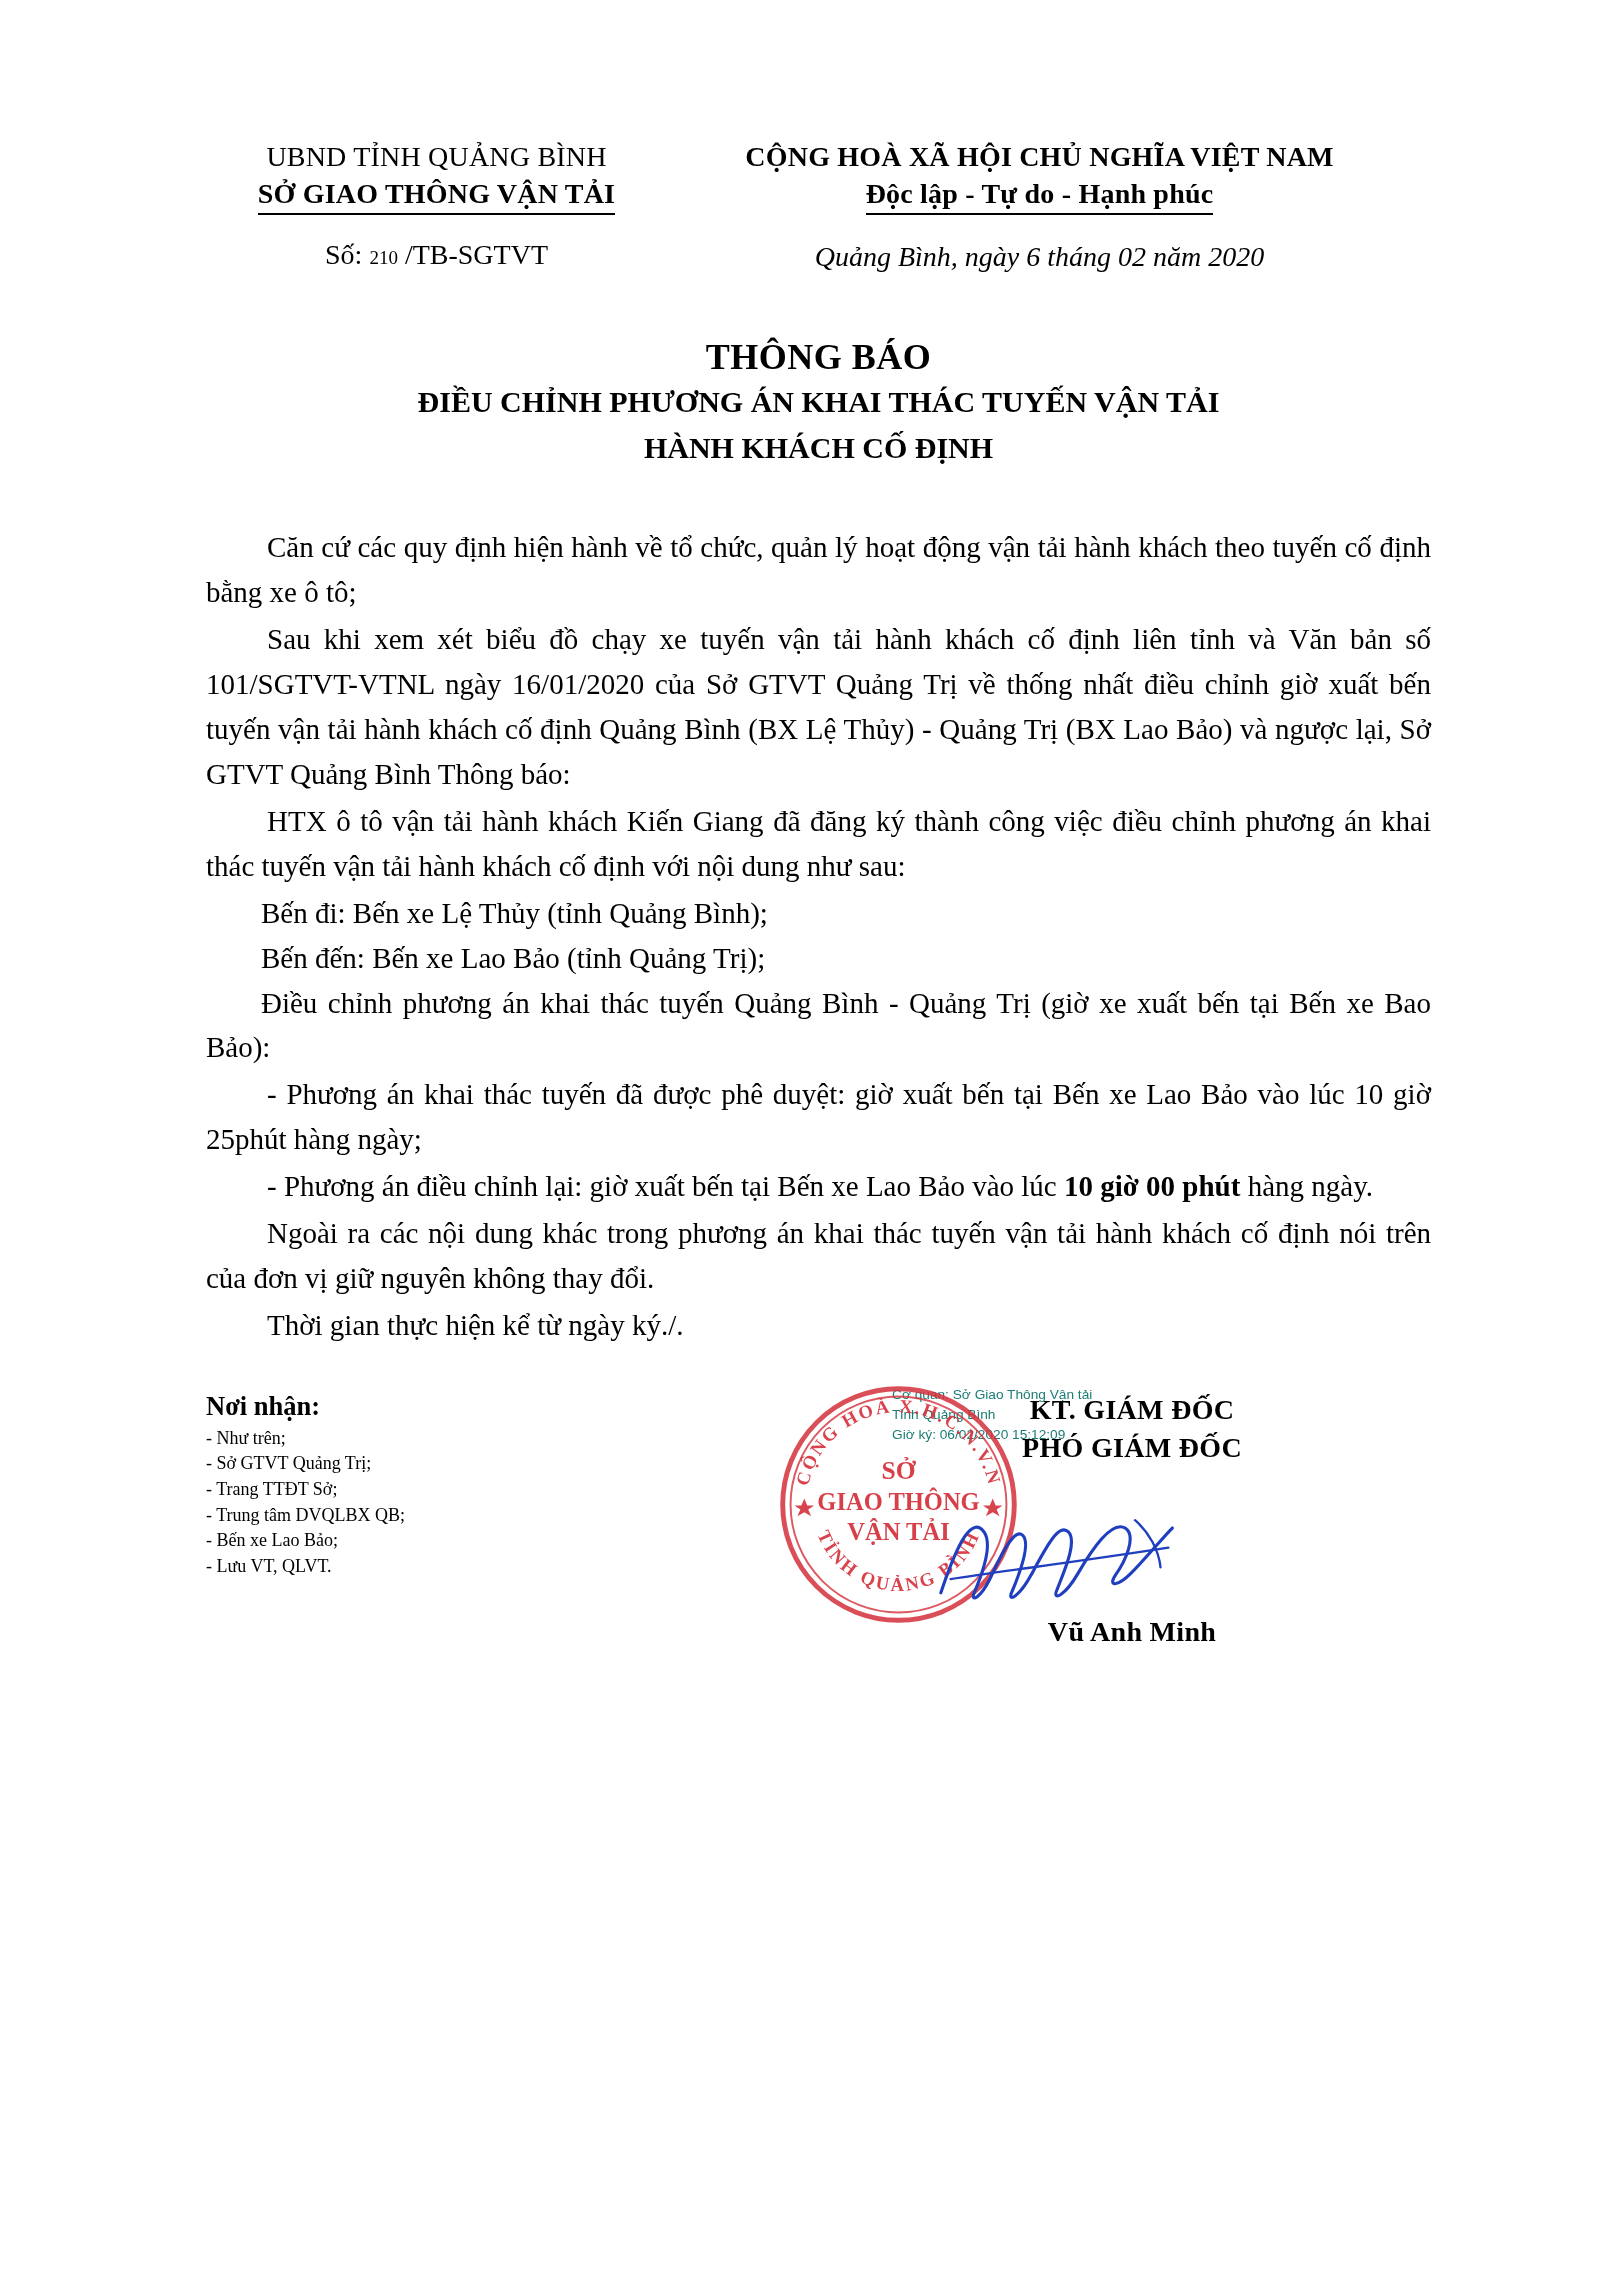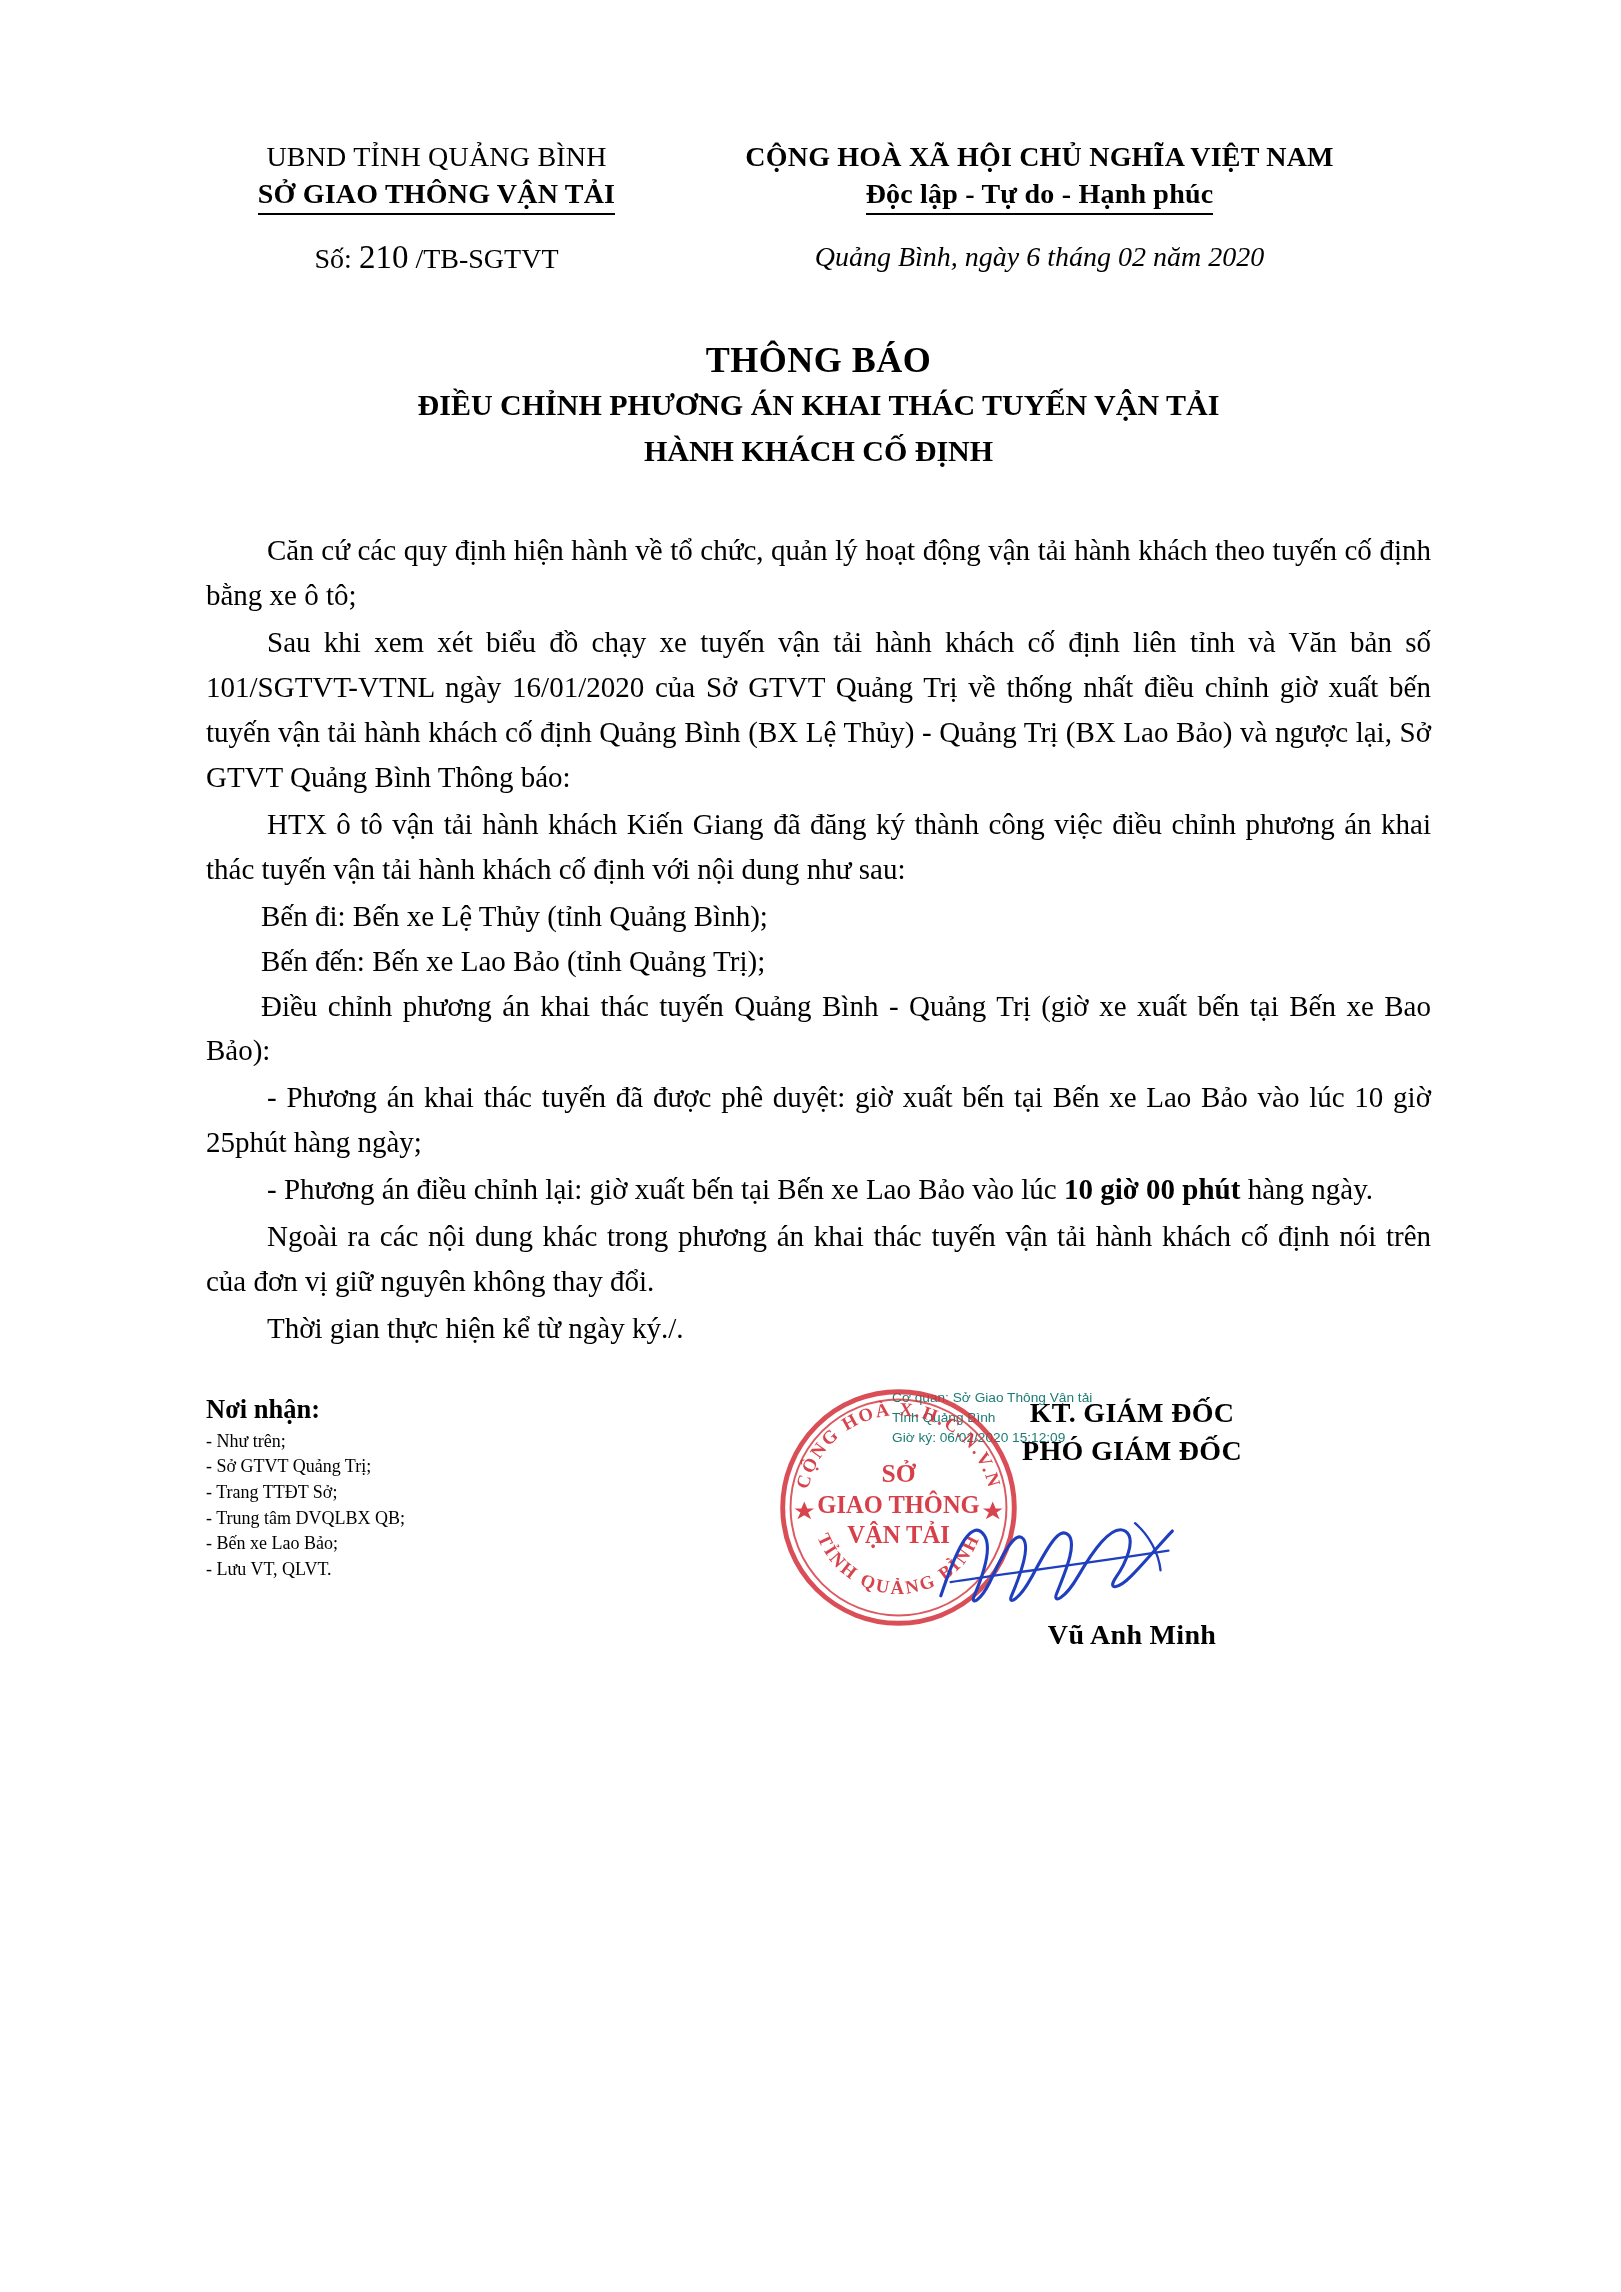--- a/index.html
+++ b/index.html
@@ -57,21 +57,21 @@
     display: inline-block;
     border-bottom: 2.2px solid #000;
     padding-bottom: 1px;
   }
   .so-line {
     margin-top: 23.5px;
     font-size: 28px;
     text-align: center;
   }
   .so-num {
-    font-size: 33px;
+    font-size: 19px;
   }
   .date-line {
     margin-top: 25.5px;
     font-size: 28px;
     font-style: italic;
     text-align: center;
   }
 
   
   .title-block {

